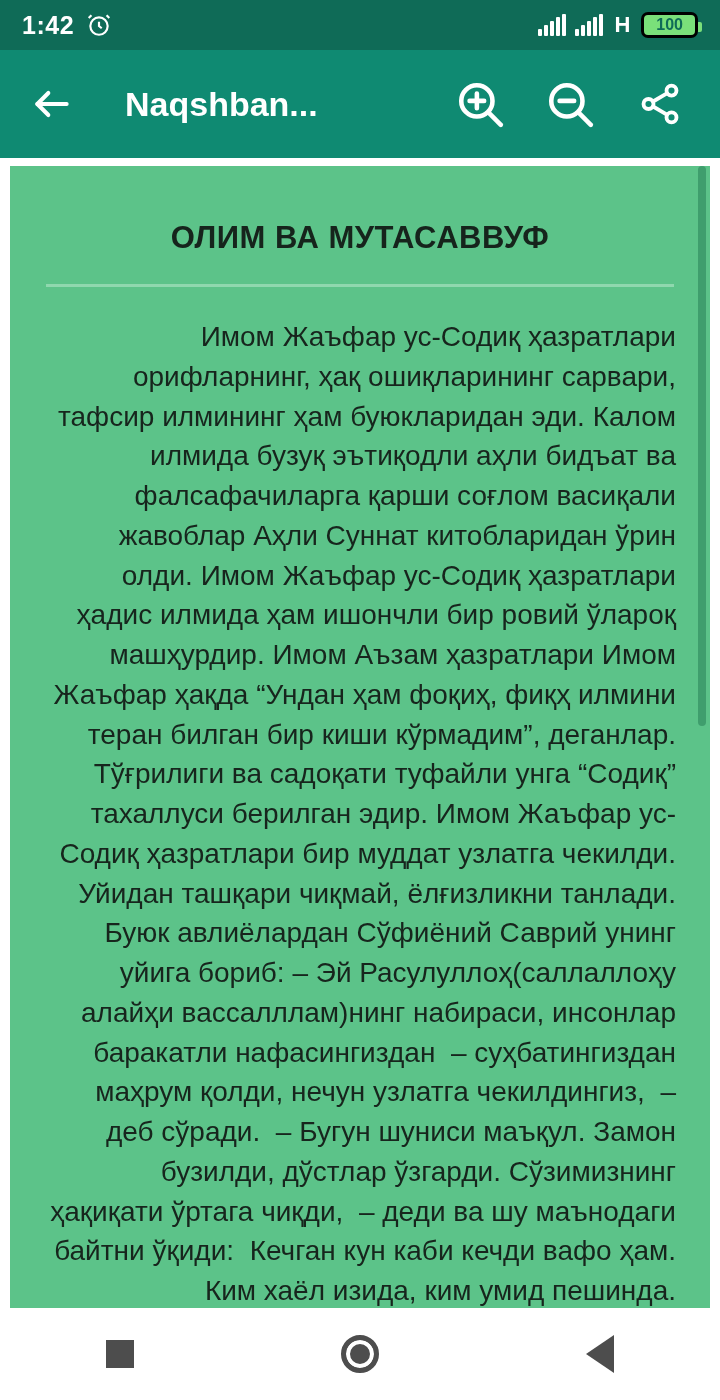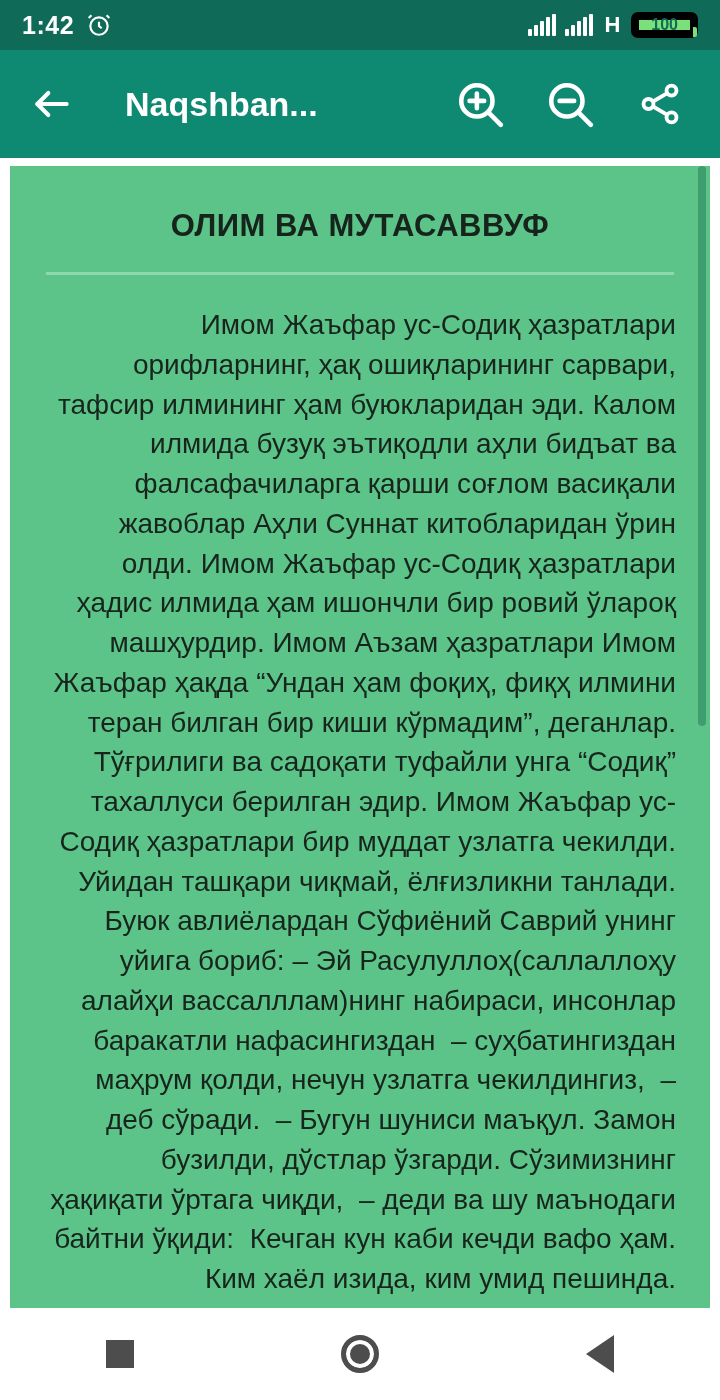--- a/index.html
+++ b/index.html
@@ -61,21 +61,21 @@
   .signal i:nth-child(2) { height: 11px; }
   .signal i:nth-child(3) { height: 15px; }
   .signal i:nth-child(4) { height: 19px; }
   .signal i:nth-child(5) { height: 22px; }
   .net-type {
     font-size: 22px;
     font-weight: bold;
     margin: 0 2px;
   }
   .battery {
-    border: 8px solid #000000;
+    border: 3px solid #000000;
     border-radius: 7px;
     height: 26px;
     min-width: 50px;
     background: #7ae07a;
     color: #0f6b57;
     font-size: 16px;
     font-weight: bold;
     display: flex;
     align-items: center;
     justify-content: center;
@@ -149,21 +149,21 @@
     padding: 30px 34px 10px 34px;
     position: relative;
     overflow: hidden;
   }
   .article-title {
     text-align: center;
     font-size: 31px;
     font-weight: bold;
     color: #16241c;
     letter-spacing: 0.5px;
-    margin-top: 12px;
+    margin-top: 24px;
   }
   .divider {
     height: 3px;
     background: #8fd8ae;
     margin: 28px 2px 30px 2px;
   }
   .article-body {
     font-size: 28px;
     line-height: 1.42;
     color: #17251d;

